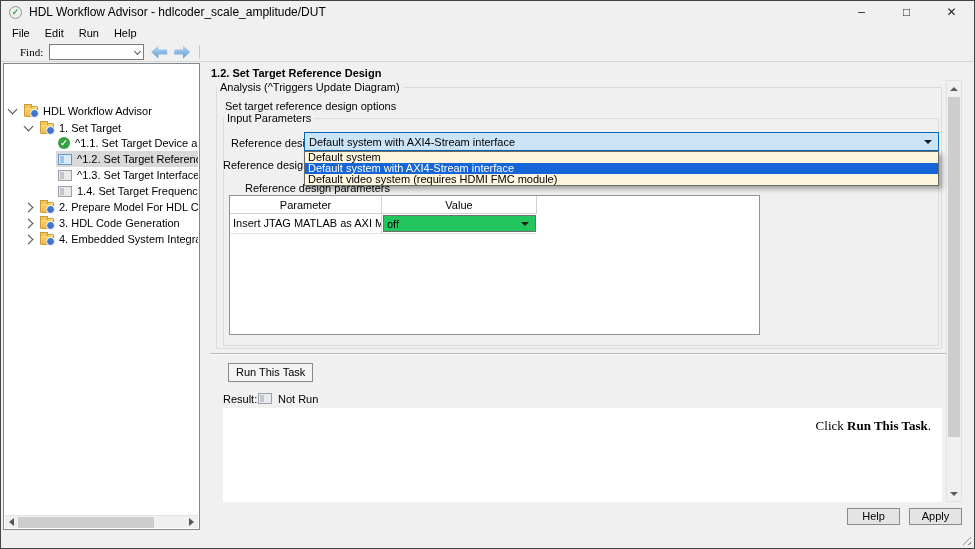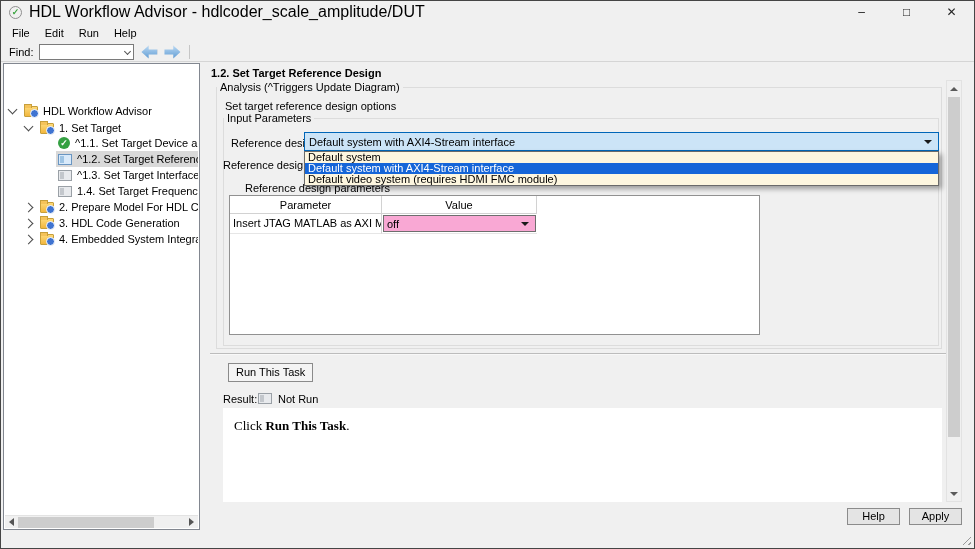--- a/index.html
+++ b/index.html
@@ -7,33 +7,33 @@
   #window { position: relative; width: 975px; height: 549px; background: #f0f0f0;
             border: 1px solid #454545; font-size: 11px; color: #000; overflow: hidden; }
 
   
   .titlebar { position: absolute; left: 0; top: 0; width: 100%; height: 22px;
               background: #f0f0f0; display: flex; align-items: center; }
   .app-icon { width: 13px; height: 13px; border: 1px solid #8f8f8f; border-radius: 50%;
               margin-left: 8px; color: #3aa43f; font-size: 9px; line-height: 11px;
               text-align: center; font-weight: bold; flex: none; }
   .app-icon::before { content: "✓"; }
-  .title-text { margin-left: 7px; font-size: 16px; white-space: nowrap; }
+  .title-text { margin-left: 7px; font-size: 12px; white-space: nowrap; }
   .win-controls { margin-left: auto; display: flex; height: 100%; }
   .win-btn { width: 45px; text-align: center; line-height: 22px; font-size: 12px; color: #222; }
 
   
   .menubar { position: absolute; left: 0; top: 22px; width: 100%; height: 20px;
              display: flex; align-items: center; padding-left: 8px; gap: 9px; }
   .menu-item { padding: 2px 3px; }
 
   
   .findbar { position: absolute; left: 0; top: 42px; width: 100%; height: 19px;
              border-bottom: 1px solid #d5d5d5; display: flex; align-items: center; }
-  .find-label { margin-left: 8px; }
+  .find-label { margin-left: 19px; font-family: Liberation Serif, serif; }
   .find-combo { margin-left: 6px; width: 95px; height: 16px; background: #fff;
                 border: 1px solid #7a7a7a; display: flex; align-items: center; }
   .find-combo input { flex: 1; min-width: 0; border: none; outline: none;
                       font-family: "Liberation Sans", sans-serif; font-size: 11px; padding: 0 2px; }
   .combo-chev { width: 12px; display: flex; justify-content: center; align-items: center; }
   .chev-glyph { width: 5px; height: 5px; border-right: 1.4px solid #555; border-bottom: 1.4px solid #555;
                 transform: rotate(45deg); margin-bottom: 2px; }
   .nav-arrow { width: 16px; height: 13px; margin-left: 7px;
                filter: drop-shadow(0 0 1px #35608e); }
   .nav-left  { clip-path: polygon(0 50%, 45% 0, 45% 30%, 100% 30%, 100% 70%, 45% 70%, 45% 100%);
@@ -107,35 +107,35 @@
   .param-table { position: absolute; left: 228px; top: 194px; width: 531px; height: 140px;
                  background: #fff; border: 1px solid #919191; }
   .pt-header { display: flex; height: 18px; }
   .pt-h { border-right: 1px solid #d2d2d2; border-bottom: 1px solid #d2d2d2;
           text-align: center; line-height: 18px; }
   .pt-h.c1 { width: 152px; } .pt-h.c2 { width: 155px; }
   .pt-row { display: flex; height: 20px; }
   .pt-c1 { width: 152px; border-right: 1px solid #d2d2d2; border-bottom: 1px solid #e6e6e6;
            line-height: 19px; padding-left: 3px; white-space: nowrap; overflow: hidden; }
   .pt-c2 { width: 155px; border-bottom: 1px solid #e6e6e6; padding: 1px; }
-  .val-dd { height: 100%; background: #f9a8d4; border: 1px solid #6e6e6e;
+  .val-dd { height: 100%; background: #22c55e; border: 1px solid #6e6e6e;
             display: flex; align-items: center; }
   .val-dd .t { flex: 1; padding-left: 3px; }
 
   .groove { position: absolute; left: 209px; top: 352px; width: 746px; height: 2px;
             border-top: 1px solid #bcbcbc; border-bottom: 1px solid #f8f8f8; }
 
   .run-btn { position: absolute; left: 227px; top: 362px; height: 19px; padding: 0 7px;
              background: #f4f4f4; border: 1px solid #8a8a8a; line-height: 17px; }
 
   .result-label  { position: absolute; left: 222px; top: 392px; }
   .result-icon   { position: absolute; left: 257px; top: 392px; }
   .result-status { position: absolute; left: 277px; top: 392px; }
 
-  .msg-box { position: absolute; left: 222px; top: 407px; width: 719px; height: 94px; background: #fff; }
+  .msg-box { position: absolute; left: 222px; top: 407px; width: 719px; height: 94px; background: #fff; text-align: right; }
   .msg-text { font-family: "Liberation Serif", serif; font-size: 13px; padding: 10px 11px; }
   .msg-text b { font-weight: bold; }
 
   
   .vscroll { position: absolute; left: 945px; top: 79px; width: 16px; height: 422px;
              background: #f0f0f0; border: 1px solid #e2e2e2; }
   .vs-btn { position: absolute; left: 0; width: 100%; height: 15px; display: flex;
             align-items: center; justify-content: center; }
   .vs-up { top: 0; } .vs-down { bottom: 0; }
   .tri-u-sm { width: 0; height: 0; border: 4px solid transparent; border-bottom: 4px solid #5a5a5a; margin-top: -4px; }

